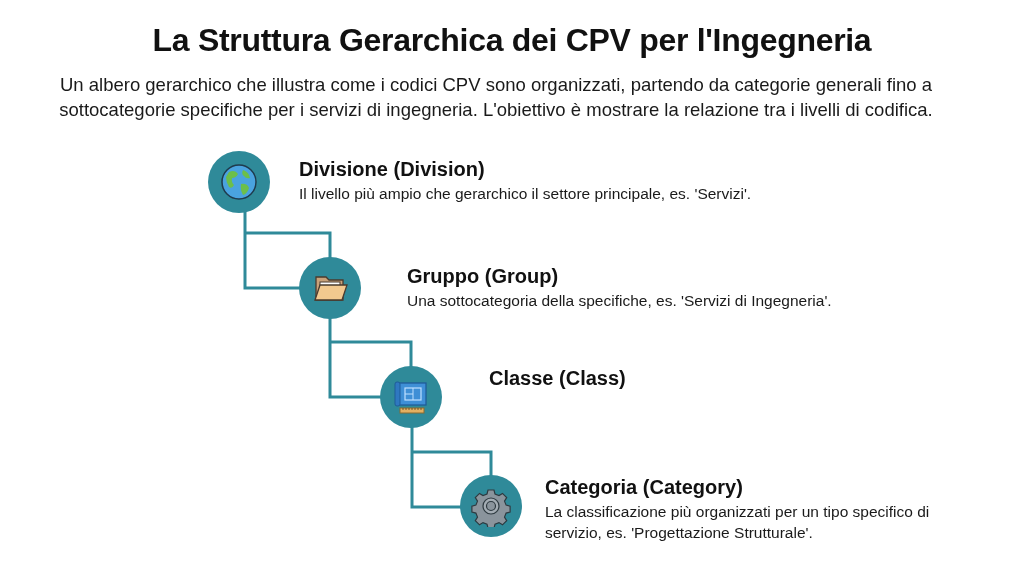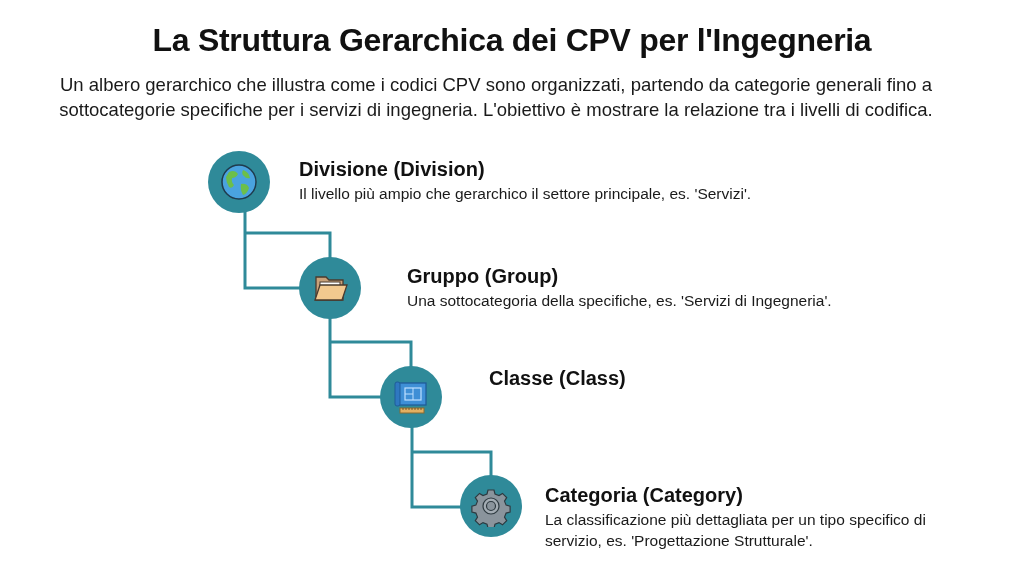--- a/index.html
+++ b/index.html
@@ -72,16 +72,16 @@
 
 <div class="node" style="left:460px;top:475px;">
   <svg width="42" height="42" viewBox="0 0 42 42">
     <g transform="translate(21 21)" fill="#8a949c" stroke="#2e3a40" stroke-width="1.2">
       <path d="M-3 -16 h6 l1 4 l4 1.6 l3.5 -2.2 l4.2 4.2 l-2.2 3.5 l1.6 4 l4 1 v6 l-4 1 l-1.6 4 l2.2 3.5 l-4.2 4.2 l-3.5 -2.2 l-4 1.6 l-1 4 h-6 l-1 -4 l-4 -1.6 l-3.5 2.2 l-4.2 -4.2 l2.2 -3.5 l-1.6 -4 l-4 -1 v-6 l4 -1 l1.6 -4 l-2.2 -3.5 l4.2 -4.2 l3.5 2.2 l4 -1.6z"></path>
       <circle r="8" fill="#a3acb3"></circle>
       <circle r="4.5" fill="#8a949c"></circle>
     </g>
   </svg>
 </div>
-<div class="label" style="left:545px;top:475px;width:430px;margin-top:8px;">
+<div class="label" style="left:545px;top:475px;width:430px;">
   <div class="h">Categoria (Category)</div>
-  <div class="d">La classificazione più dettagliata per un tipo specifico di servizio, es. 'Progettazione Strutturale'.</div>
+  <div class="d">La classificazione più organizzati per un tipo specifico di servizio, es. 'Progettazione Strutturale'.</div>
 </div>
 
 </body></html>

